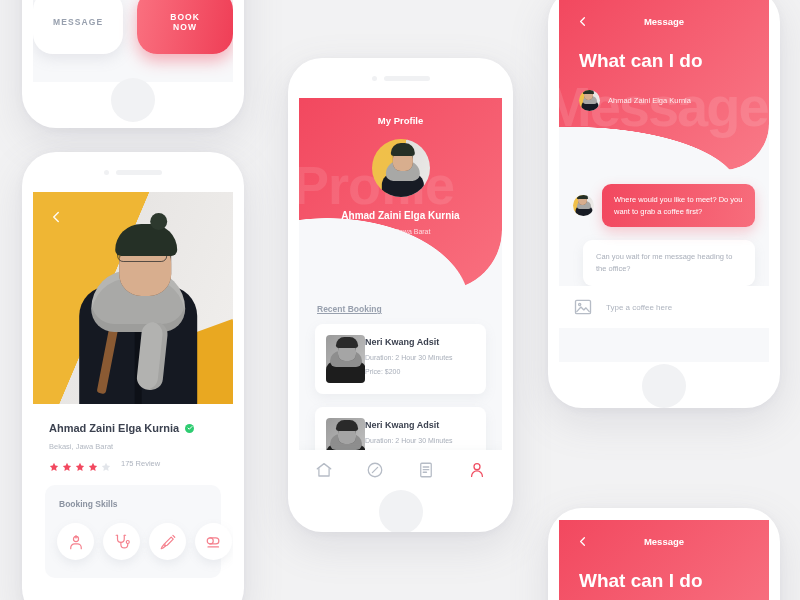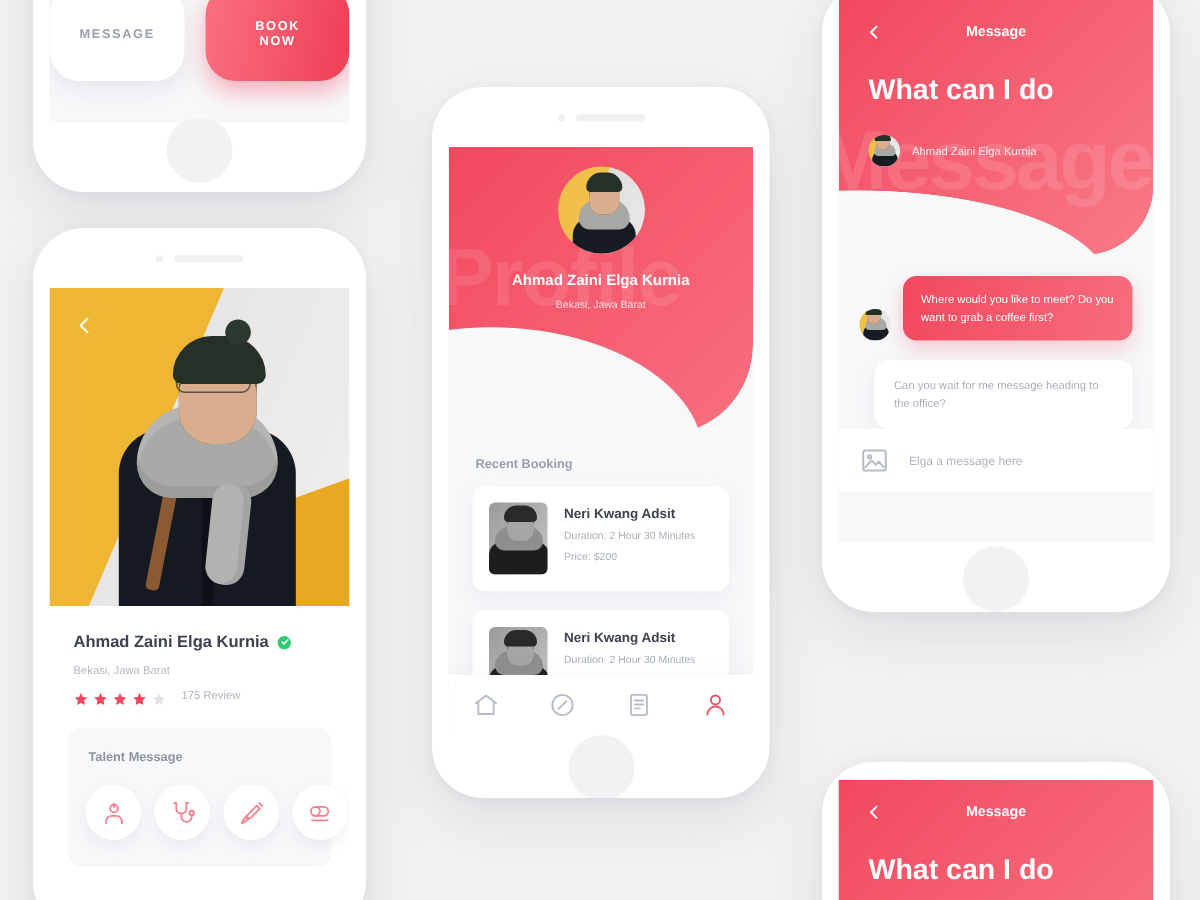--- a/index.html
+++ b/index.html
@@ -158,25 +158,25 @@
   }
   .av-fig { position:absolute; left:50%; bottom:-2px; transform:translateX(-46%); width:46px; height:50px; }
   .av-coat { position:absolute; bottom:0; left:50%; transform:translateX(-50%); width:42px; height:26px; background:#171b24; border-radius:12px 12px 0 0; }
   .av-scarf { position:absolute; bottom:18px; left:50%; transform:translateX(-50%); width:34px; height:20px; background:#a8a8a6; border-radius:14px 14px 8px 8px; }
   .av-head { position:absolute; bottom:28px; left:13px; width:20px; height:22px; background:#d8ae8e; border-radius:10px 10px 8px 8px; }
   .av-beard{ position:absolute; bottom:28px; left:13px; width:20px; height:15px; background:#5b4436; border-radius:0 0 8px 8px; opacity:.85; }
   .av-beanie { position:absolute; bottom:43px; left:11px; width:24px; height:13px; background:#253026; border-radius:10px 10px 3px 3px; }
   .prof-name { position:relative; text-align:center; margin-top:13px; font-size:10px; color:#fff; font-weight:bold; }
   .prof-loc { position:relative; text-align:center; margin-top:7px; font-size:7px; color:rgba(255,255,255,0.78); }
 
-  .recent-title { padding:14px 18px 0; font-size:8.5px; color:#98a0ae; font-weight:bold; }
+  .recent-title { padding:14px 18px 0; font-size:8.5px; color:#98a0ae; font-weight:bold;text-decoration:underline; }
   .book-list { padding:10px 16px 0; display:flex; flex-direction:column; gap:13px; }
   .book-card {
     background:#fff; border-radius:8px; padding:11px;
-    display:flex; gap:11px; align-items:flex-start;
+    display:flex; align-items:flex-start;
     box-shadow:0 4px 12px rgba(140,145,160,0.10);
   }
   .book-thumb {
     position:relative; flex:0 0 auto; width:39px; height:48px; border-radius:4px; overflow:hidden;
     background:linear-gradient(135deg,#9a9a9a,#c9c9c9);
     filter:grayscale(1);
   }
   .bt-coat { position:absolute; bottom:0; left:50%; transform:translateX(-50%); width:40px; height:22px; background:#1d1d1d; border-radius:9px 9px 0 0; }
   .bt-scarf { position:absolute; bottom:16px; left:50%; transform:translateX(-50%); width:32px; height:16px; background:#8e8e8e; border-radius:10px 10px 6px 6px; }
   .bt-head { position:absolute; bottom:22px; left:12px; width:18px; height:19px; background:#a5a5a5; border-radius:9px 9px 7px 7px; }
@@ -222,21 +222,21 @@
     flex:0 0 auto;
   }
   .msg-av .av-coat { width:17px; height:10px; border-radius:5px 5px 0 0; }
   .msg-av .av-scarf { bottom:7px; width:14px; height:8px; border-radius:6px 6px 3px 3px; }
   .msg-av .av-head { bottom:11px; left:5px; width:9px; height:9px; border-radius:5px; }
   .msg-av .av-beard{ bottom:11px; left:5px; width:9px; height:6px; }
   .msg-av .av-beanie{ bottom:17px; left:4px; width:11px; height:5px; border-radius:5px 5px 1px 1px; }
   .msg-user-name { font-size:7.5px; color:rgba(255,255,255,0.88); }
 
   .chat-area { padding:14px 14px 0; }
-  .chat-row { display:flex; gap:8px; align-items:flex-end; }
+  .chat-row { display:flex; gap:8px; align-items:center; }
   .bubble-them {
     background:linear-gradient(100deg,#f2485f 0%,#f76d7c 100%);
     color:#fff; font-size:7.5px; line-height:1.55;
     padding:10px 12px; border-radius:9px; max-width:168px;
     box-shadow:0 5px 13px rgba(239,62,86,0.26);
   }
   .bubble-me {
     margin:13px 0 0 auto; background:#fff; color:#a9afba;
     font-size:7.5px; line-height:1.55; padding:11px 13px; border-radius:9px;
     max-width:172px; box-shadow:0 4px 12px rgba(140,145,160,0.12);
@@ -325,21 +325,21 @@
         <span class="star"><svg viewBox="0 0 24 24" fill="#f2485f">
               <polygon points="12 2 15.1 8.6 22 9.6 17 14.5 18.2 21.5 12 18.2 5.8 21.5 7 14.5 2 9.6 8.9 8.6"></polygon>
             </svg></span>
         <span class="star"><svg viewBox="0 0 24 24" fill="#e2e5ea">
               <polygon points="12 2 15.1 8.6 22 9.6 17 14.5 18.2 21.5 12 18.2 5.8 21.5 7 14.5 2 9.6 8.9 8.6"></polygon>
             </svg></span>
         <span class="review-count">175 Review</span>
       </div>
 
       <div class="skills-panel">
-        <div class="skills-title">Talent Message</div>
+        <div class="skills-title">Booking Skills</div>
         <div class="skills-row">
           <div class="skill-chip">
             <svg viewBox="0 0 24 24" fill="none" stroke="#f5808d" stroke-width="1.6" stroke-linecap="round" stroke-linejoin="round">
                 <circle cx="12" cy="8" r="3.4"></circle>
                 <path d="M5 21v-1.5a5 5 0 0 1 5-5h4a5 5 0 0 1 5 5V21"></path>
                 <path d="M10.4 5.2h3.2M12 3.6v3.2"></path>
               </svg>
           </div>
           <div class="skill-chip">
             <svg viewBox="0 0 24 24" fill="none" stroke="#f5808d" stroke-width="1.6" stroke-linecap="round" stroke-linejoin="round">
@@ -372,20 +372,21 @@
 
   <div class="phone" id="phone-mid">
     <div class="speaker">
       <span class="cam"></span>
       <span class="bar"></span>
     </div>
     <div class="screen">
 
       <div class="prof-header">
         <div class="wm-profile">Profile</div>
+        <div class="prof-title">My Profile</div>
         <div class="prof-avatar">
           <div class="av-fig">
             <div class="av-coat"></div>
             <div class="av-scarf"></div>
             <div class="av-beard"></div>
             <div class="av-head"></div>
             <div class="av-beanie"></div>
           </div>
         </div>
         <div class="prof-name">Ahmad Zaini Elga Kurnia</div>
@@ -500,21 +501,21 @@
       </div>
 
       <div class="composer">
         <span class="img-btn">
           <svg viewBox="0 0 24 24" fill="none" stroke="currentColor" stroke-width="1.6" stroke-linecap="round" stroke-linejoin="round">
               <rect x="3" y="4" width="18" height="16" rx="1.5"></rect>
               <circle cx="8" cy="9" r="1.3"></circle>
               <path d="M4.5 17.5 9.5 12l3.5 3.5 2.5-2.5 4 4.5"></path>
             </svg>
         </span>
-        <span class="composer-ph">Elga a message here</span>
+        <span class="composer-ph">Type a coffee here</span>
       </div>
 
     </div>
     <div class="home-btn"></div>
   </div>
 
   <div class="phone" id="phone-br">
     <div class="screen">
       <div class="msg-header-sm">
         <div class="msg-topbar">

